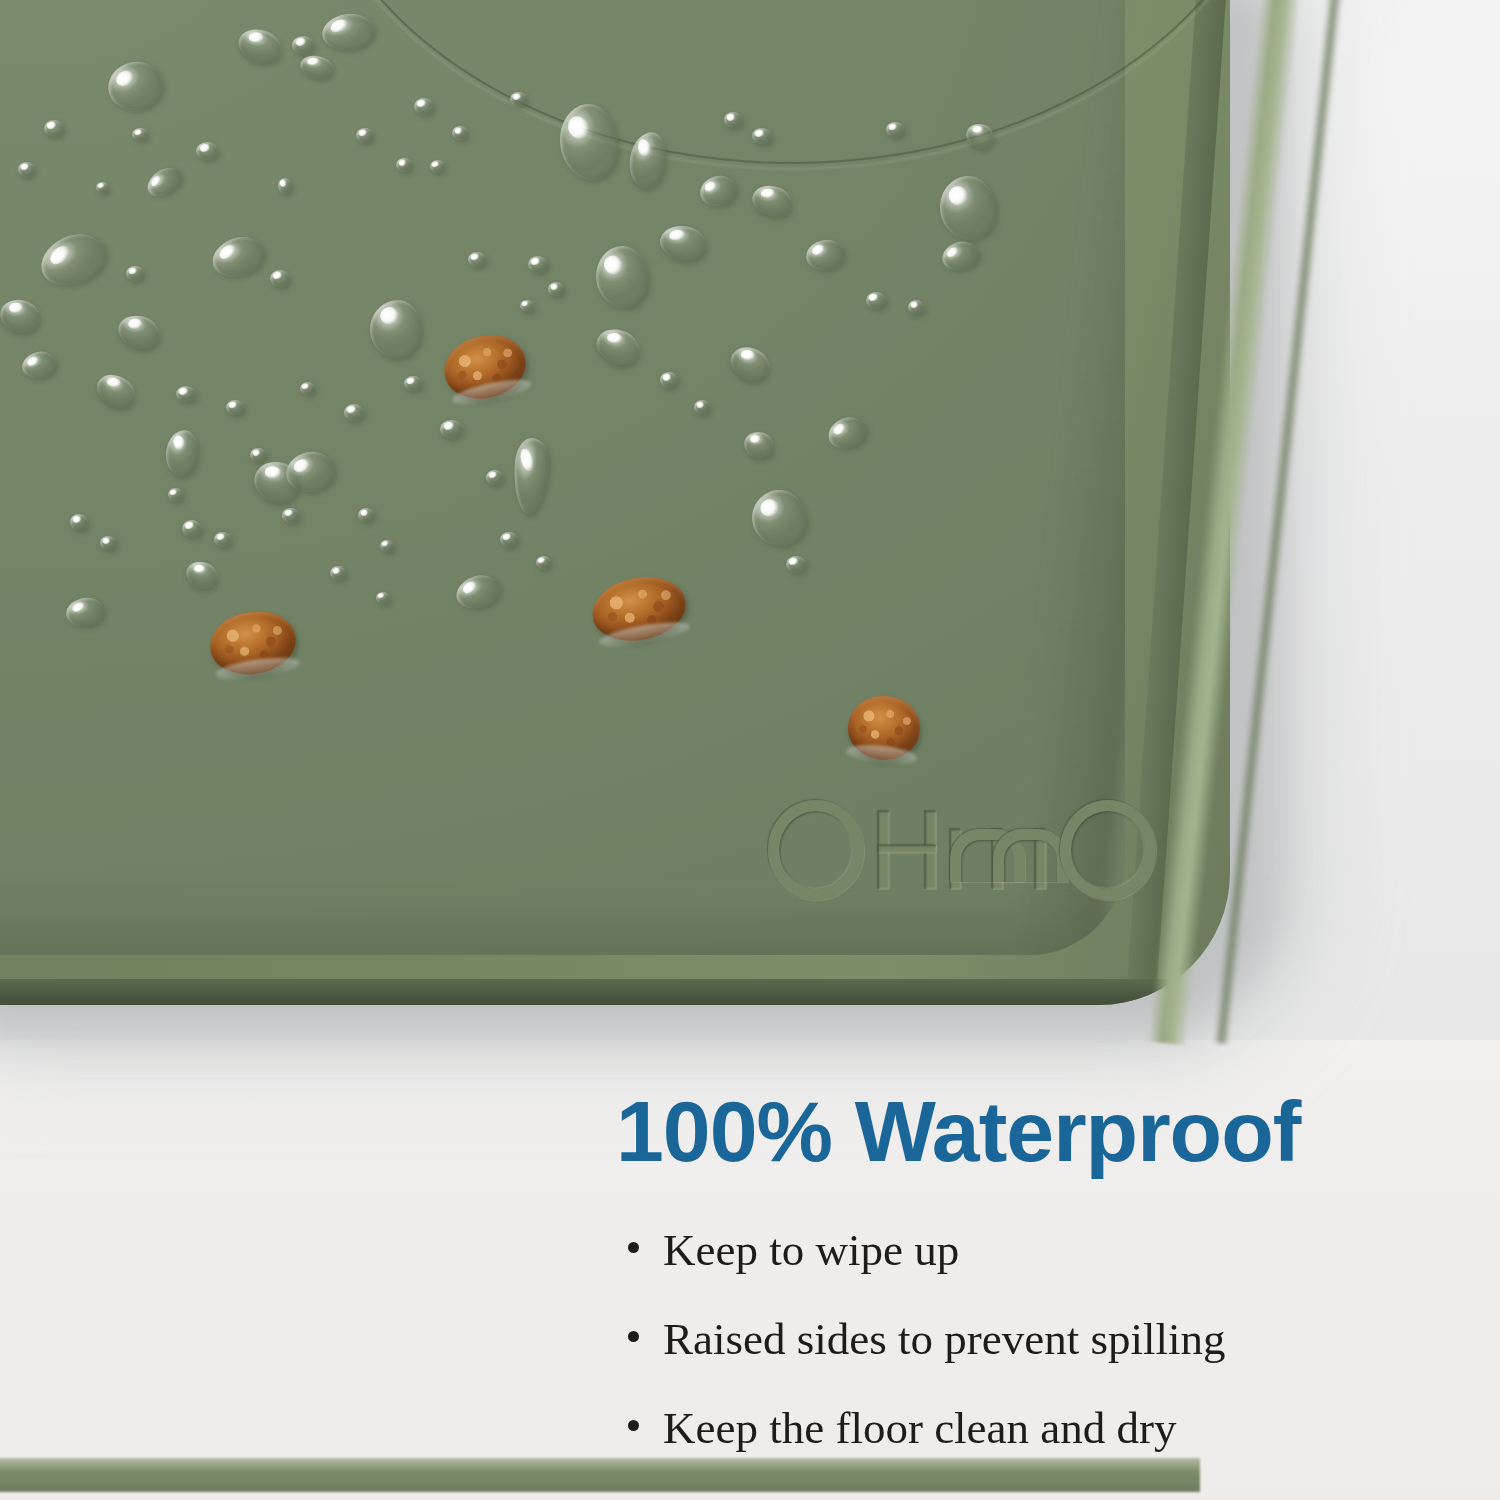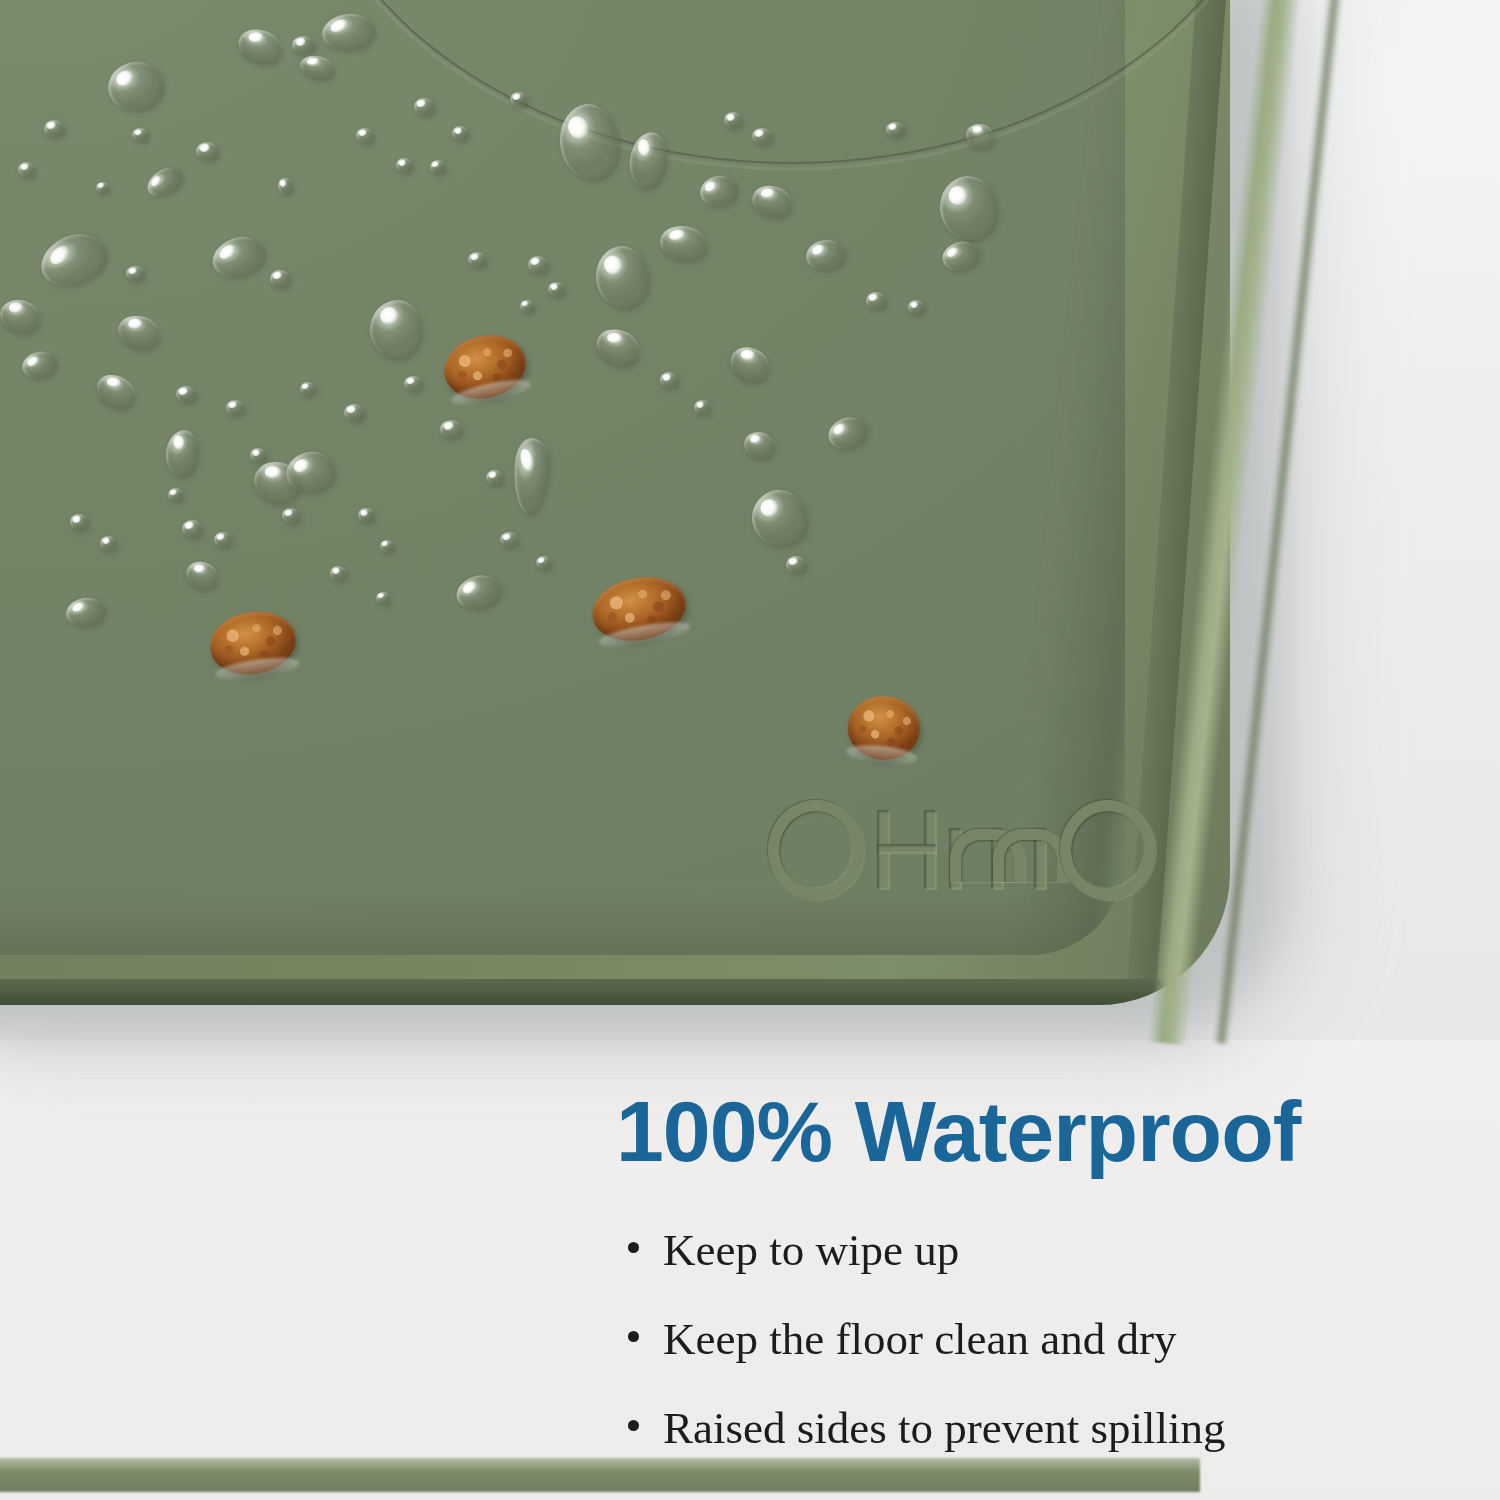--- a/index.html
+++ b/index.html
@@ -399,21 +399,21 @@
 
   <div class="headline">100% Waterproof</div>
 
   <ul class="bullets">
     <li>
       <span class="bullet-dot"></span>
       <span>Keep to wipe up</span>
     </li>
     <li>
       <span class="bullet-dot"></span>
-      <span>Keep the floor clean and dry</span>
+      <span>Raised sides to prevent spilling</span>
     </li>
     <li>
       <span class="bullet-dot"></span>
-      <span>Raised sides to prevent spilling</span>
+      <span>Keep the floor clean and dry</span>
     </li>
   </ul>
 
 </div>
 
 </body></html>

